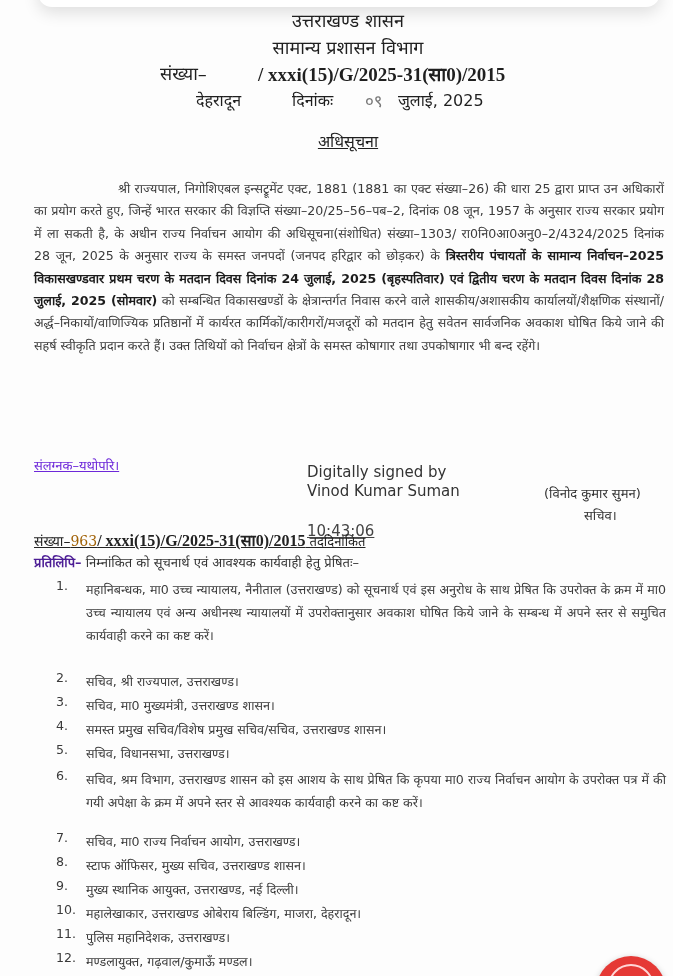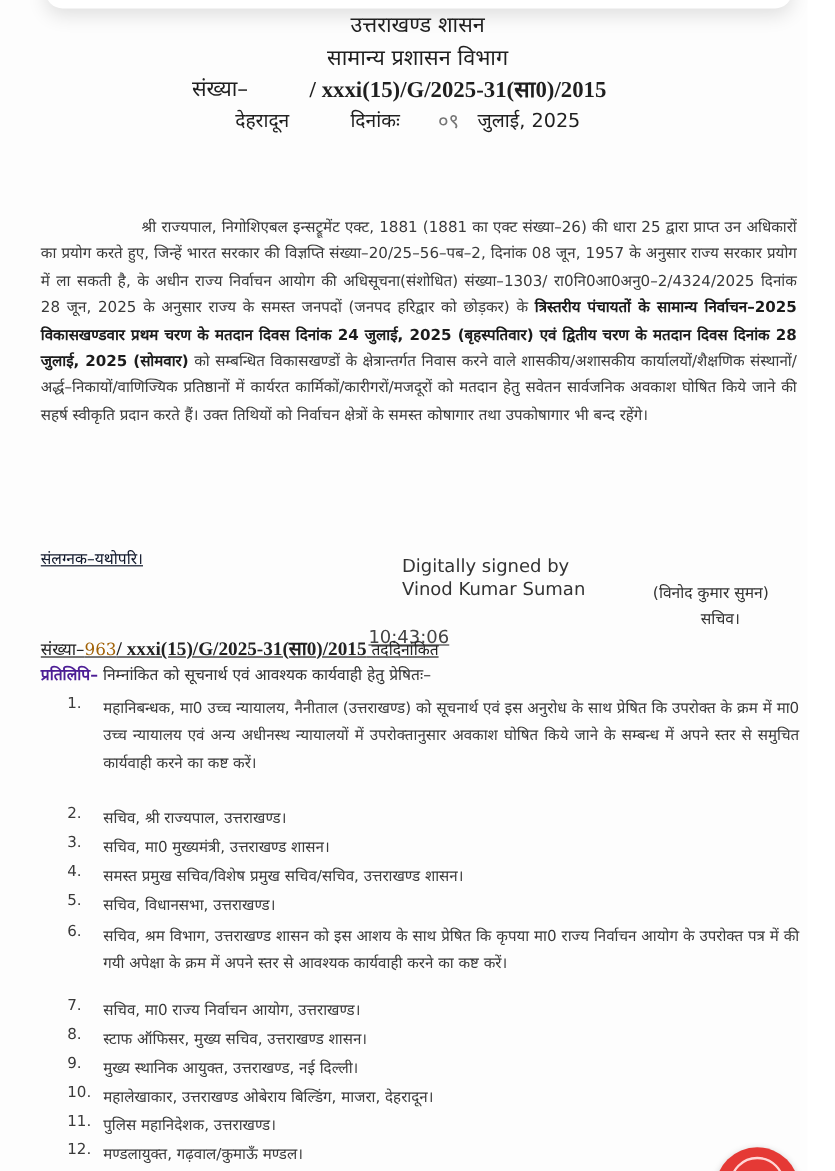--- a/index.html
+++ b/index.html
@@ -32,23 +32,23 @@
 
   .title { position: absolute; top: 130px; left: 0; width: 696px; text-align: center; font-size: 16px; text-decoration: underline; color: #1f1f1f; }
 
   .para {
     position: absolute; left: 34px; width: 630px; font-size: 12.6px; line-height: 22.4px;
     text-align: justify; color: #3a3a3a;
   }
   .para .indent { display: inline-block; width: 84px; }
   .para b { color: #1c1c1c; }
 
-  .encl { position: absolute; top: 456px; left: 34px; font-size: 13px; text-decoration: underline; color: #0f172a; }
+  .encl { position: absolute; top: 456px; left: 34px; font-size: 13px; text-decoration: underline; color: #6d28d9; }
 
-  .signature { position: absolute; top: 463px; left: 307px; font-family: "DejaVu Sans", sans-serif; font-size: 15px; line-height: 19px; color: #333; margin-left: 28px; }
+  .signature { position: absolute; top: 463px; left: 307px; font-family: "DejaVu Sans", sans-serif; font-size: 15px; line-height: 19px; color: #333; }
   .sig-name-hi { position: absolute; top: 484px; left: 544px; font-size: 13px; color: #333; text-align: right; }
   .sig-desig { position: absolute; top: 506px; left: 584px; font-size: 13px; color: #333; }
   .sig-time { position: absolute; top: 522px; left: 307px; font-size: 15px; color: #444; text-decoration: underline; }
 
   .copyref { position: absolute; top: 529px; left: 34px; font-size: 14px; text-decoration: underline; color: #222; white-space: nowrap; }
   .copyref .hand { color: #a16207; font-family: "DejaVu Serif", serif; }
   .copyref .ref { font-family: "Liberation Serif", serif; font-weight: bold; font-size: 16px; }
   .copyref .after { font-size: 13px; }
 
   .copy-intro { position: absolute; top: 553px; left: 34px; font-size: 13px; color: #333; }
@@ -77,20 +77,21 @@
     <span class="lbl">संख्या–</span>
     <span class="ref">/ xxxi(15)/G/2025-31(सा0)/2015</span>
   </div>
   <div class="header h-line4">
     <span class="city">देहरादून</span>
     <span class="datelbl">दिनांकः</span>
     <span class="hand">०९</span>
     <span class="month">जुलाई, 2025</span>
   </div>
 
+  <div class="title">अधिसूचना</div>
 
   <div class="para" style="top:178px;">
     <span class="indent"></span><span>श्री राज्यपाल, निगोशिएबल इन्सट्रूमेंट एक्ट, 1881 (1881 का एक्ट संख्या–26) की धारा 25 द्वारा प्राप्त उन अधिकारों का प्रयोग करते हुए, जिन्हें भारत सरकार की विज्ञप्ति संख्या–20/25–56–पब–2, दिनांक 08 जून, 1957 के अनुसार राज्य सरकार प्रयोग में ला सकती है, के अधीन राज्य निर्वाचन आयोग की अधिसूचना(संशोधित) संख्या–1303/ रा0नि0आ0अनु0–2/4324/2025 दिनांक 28 जून, 2025 के अनुसार राज्य के समस्त जनपदों (जनपद हरिद्वार को छोड़कर) के </span><b>त्रिस्तरीय पंचायतों के सामान्य निर्वाचन–2025 विकासखण्डवार प्रथम चरण के मतदान दिवस दिनांक 24 जुलाई, 2025 (बृहस्पतिवार) एवं द्वितीय चरण के मतदान दिवस दिनांक 28 जुलाई, 2025 (सोमवार)</b><span> को सम्बन्धित विकासखण्डों के क्षेत्रान्तर्गत निवास करने वाले शासकीय/अशासकीय कार्यालयों/शैक्षणिक संस्थानों/अर्द्ध–निकायों/वाणिज्यिक प्रतिष्ठानों में कार्यरत कार्मिकों/कारीगरों/मजदूरों को मतदान हेतु सवेतन सार्वजनिक अवकाश घोषित किये जाने की सहर्ष स्वीकृति प्रदान करते हैं। उक्त तिथियों को निर्वाचन क्षेत्रों के समस्त कोषागार तथा उपकोषागार भी बन्द रहेंगे।</span>
   </div>
 
   <div class="encl">संलग्नक–यथोपरि।</div>
 
   <div class="signature">
     <div>Digitally signed by</div>
     <div>Vinod Kumar Suman</div>

